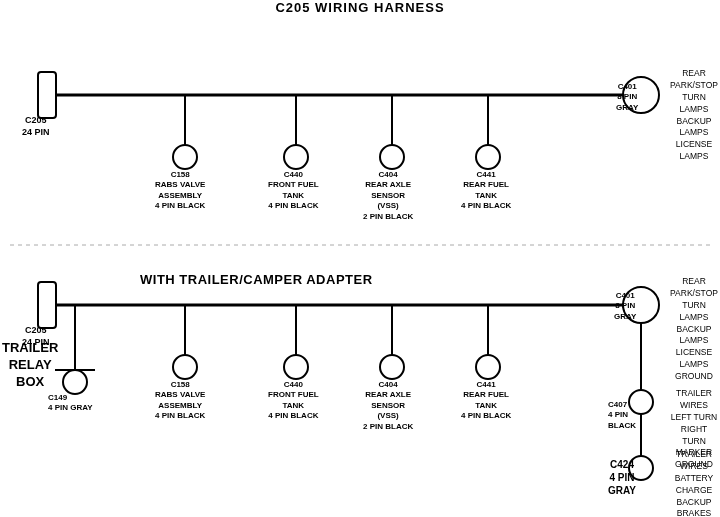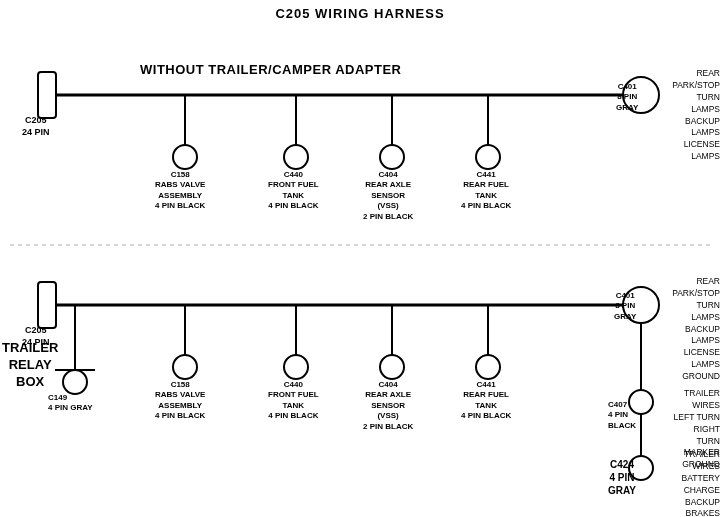--- a/index.html
+++ b/index.html
@@ -14,39 +14,38 @@
     }
     .diagram-container {
       width: 720px;
       height: 517px;
       position: relative;
     }
     .main-title {
       text-align: center;
       font-size: 13px;
       font-weight: bold;
-      padding-top: 6px;
       letter-spacing: 1px;
     }
     
     .section-title {
       font-size: 13px;
       font-weight: bold;
       position: absolute;
       letter-spacing: 0.5px;
     }
     
     .label {
       position: absolute;
       text-align: center;
       line-height: 1.3;
       font-size: 9px;
     }
     .label-left {
-      text-align: right;
+      text-align: center;
     }
     svg.wiring {
       position: absolute;
       top: 0; left: 0;
       width: 720px;
       height: 517px;
       pointer-events: none;
     }
   </style>
 </head>
@@ -100,36 +99,36 @@
 
     <line x1="641" y1="323" x2="641" y2="390" stroke="#000" stroke-width="2"></line>
     <circle cx="641" cy="402" r="12" fill="white" stroke="black" stroke-width="2"></circle>
 
     <line x1="641" y1="414" x2="641" y2="456" stroke="#000" stroke-width="2"></line>
     <circle cx="641" cy="468" r="12" fill="white" stroke="black" stroke-width="2"></circle>
 
     <line x1="10" y1="245" x2="710" y2="245" stroke="#aaa" stroke-width="1" stroke-dasharray="4,4"></line>
   </svg>
 
-  <div class="section-title" style="top:62px; left:140px; font-size:13px; font-weight:bold;">WITHOUT TRAILER/CAMPER ADAPTER</div>
 
   <div class="label" style="top:115px; left:22px; font-size:9px; font-weight:bold; text-align:center;">C205<br>24 PIN</div>
 
   <div class="label" style="top:82px; left:616px; font-size:8px; text-align:center; font-weight:bold;">C401<br>8 PIN<br>GRAY</div>
 
   <div class="label label-left" style="top:68px; left:668px; font-size:8.5px; line-height:1.4;">REAR PARK/STOP<br>TURN LAMPS<br>BACKUP LAMPS<br>LICENSE LAMPS</div>
 
   <div class="label" style="top:170px; left:155px; font-size:8px; text-align:center; font-weight:bold;">C158<br>RABS VALVE<br>ASSEMBLY<br>4 PIN BLACK</div>
 
   <div class="label" style="top:170px; left:268px; font-size:8px; text-align:center; font-weight:bold;">C440<br>FRONT FUEL<br>TANK<br>4 PIN BLACK</div>
 
   <div class="label" style="top:170px; left:363px; font-size:8px; text-align:center; font-weight:bold;">C404<br>REAR AXLE<br>SENSOR<br>(VSS)<br>2 PIN BLACK</div>
 
   <div class="label" style="top:170px; left:461px; font-size:8px; text-align:center; font-weight:bold;">C441<br>REAR FUEL<br>TANK<br>4 PIN BLACK</div>
 
+  <div class="section-title" style="top:272px; left:140px; font-size:13px; font-weight:bold;">WITH TRAILER/CAMPER ADAPTER</div>
 
   <div class="label" style="top:325px; left:22px; font-size:9px; font-weight:bold; text-align:center;">C205<br>24 PIN</div>
 
   <div class="label" style="top:291px; left:614px; font-size:8px; text-align:center; font-weight:bold;">C401<br>8 PIN<br>GRAY</div>
 
   <div class="label label-left" style="top:276px; left:668px; font-size:8.5px; line-height:1.4;">REAR PARK/STOP<br>TURN LAMPS<br>BACKUP LAMPS<br>LICENSE LAMPS<br>GROUND</div>
 
   <div class="label" style="top:380px; left:155px; font-size:8px; text-align:center; font-weight:bold;">C158<br>RABS VALVE<br>ASSEMBLY<br>4 PIN BLACK</div>
 
   <div class="label" style="top:380px; left:268px; font-size:8px; text-align:center; font-weight:bold;">C440<br>FRONT FUEL<br>TANK<br>4 PIN BLACK</div>

